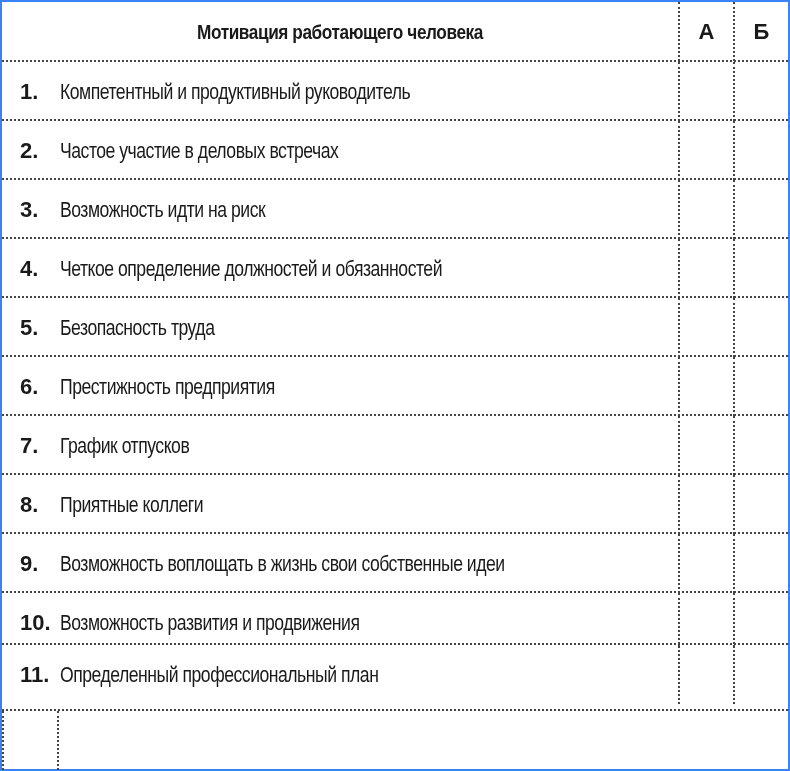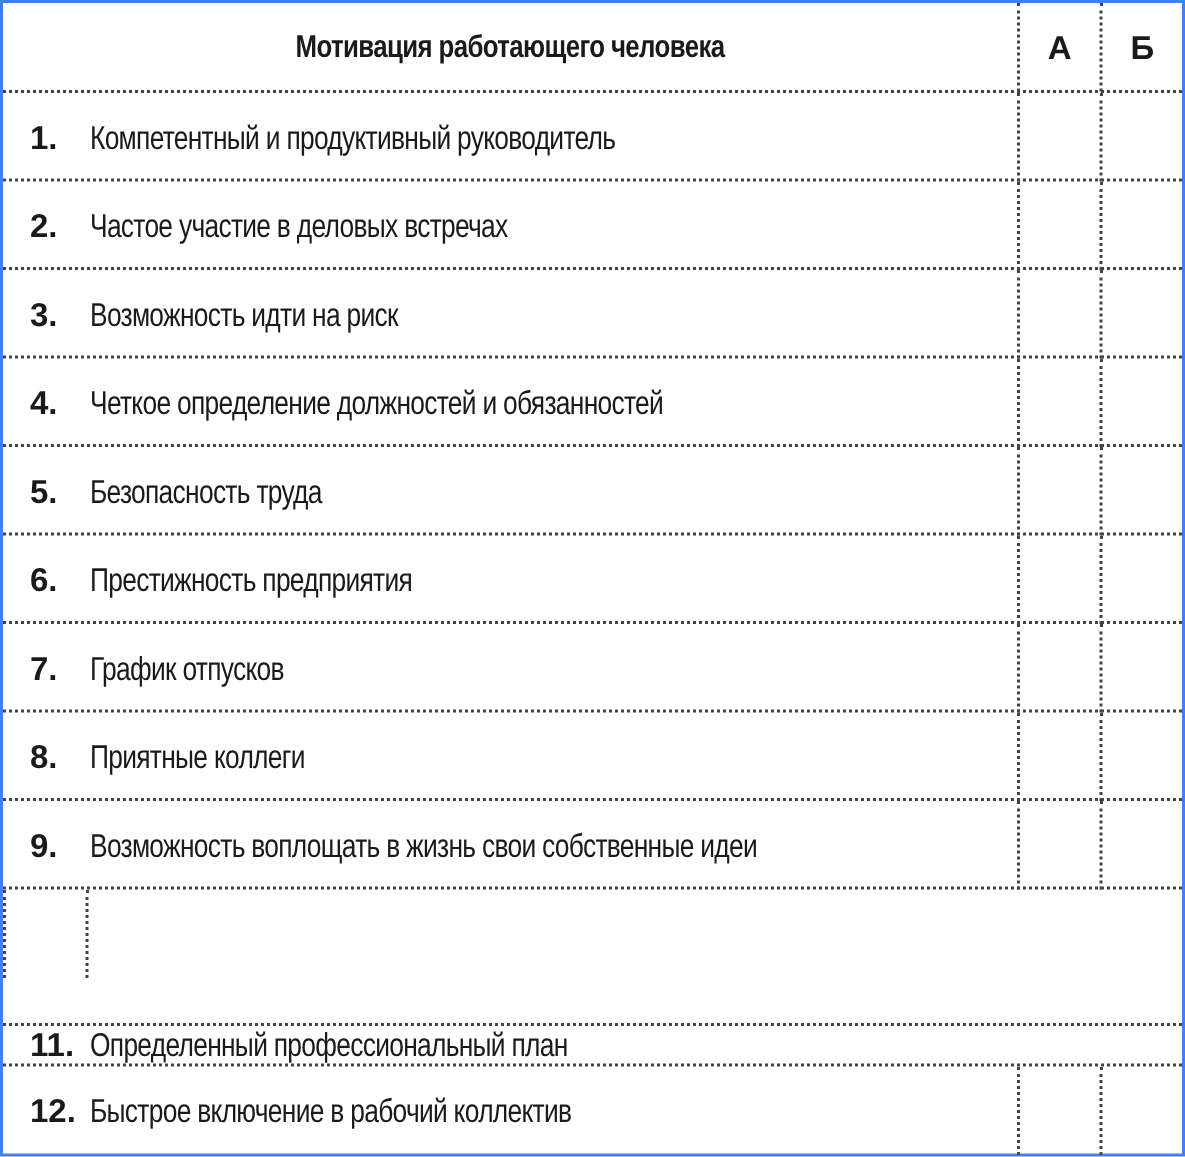--- a/index.html
+++ b/index.html
@@ -96,33 +96,33 @@
       </div>
       <div class="row sep" style="top: 530px;">
         <div class="c1">
           <span class="num">9.</span>
           <span class="txt">Возможность воплощать в жизнь свои собственные идеи</span>
         </div>
         <div class="c2"></div>
         <div class="c3"></div>
       </div>
       <div class="row sep" style="top: 589px;">
+        <div class="c1">
+          <span class="num">10.</span>
+          <span class="txt">Возможность развития и продвижения</span>
+        </div>
         <div class="c2"></div>
         <div class="c3"></div>
       </div>
-      <div class="row sep" style="top: 680px; flex-direction: column;">
+      <div class="row sep" style="top: 641px;">
         <div class="c1">
           <span class="num">11.</span>
           <span class="txt">Определенный профессиональный план</span>
         </div>
         <div class="c2"></div>
         <div class="c3"></div>
       </div>
       <div class="row sep" style="top: 707px;">
-        <div class="c1">
-          <span class="num">12.</span>
-          <span class="txt">Быстрое включение в рабочий коллектив</span>
-        </div>
         <div class="c2"></div>
         <div class="c3"></div>
       </div>
     </div>
 </div>
 
 </body></html>

